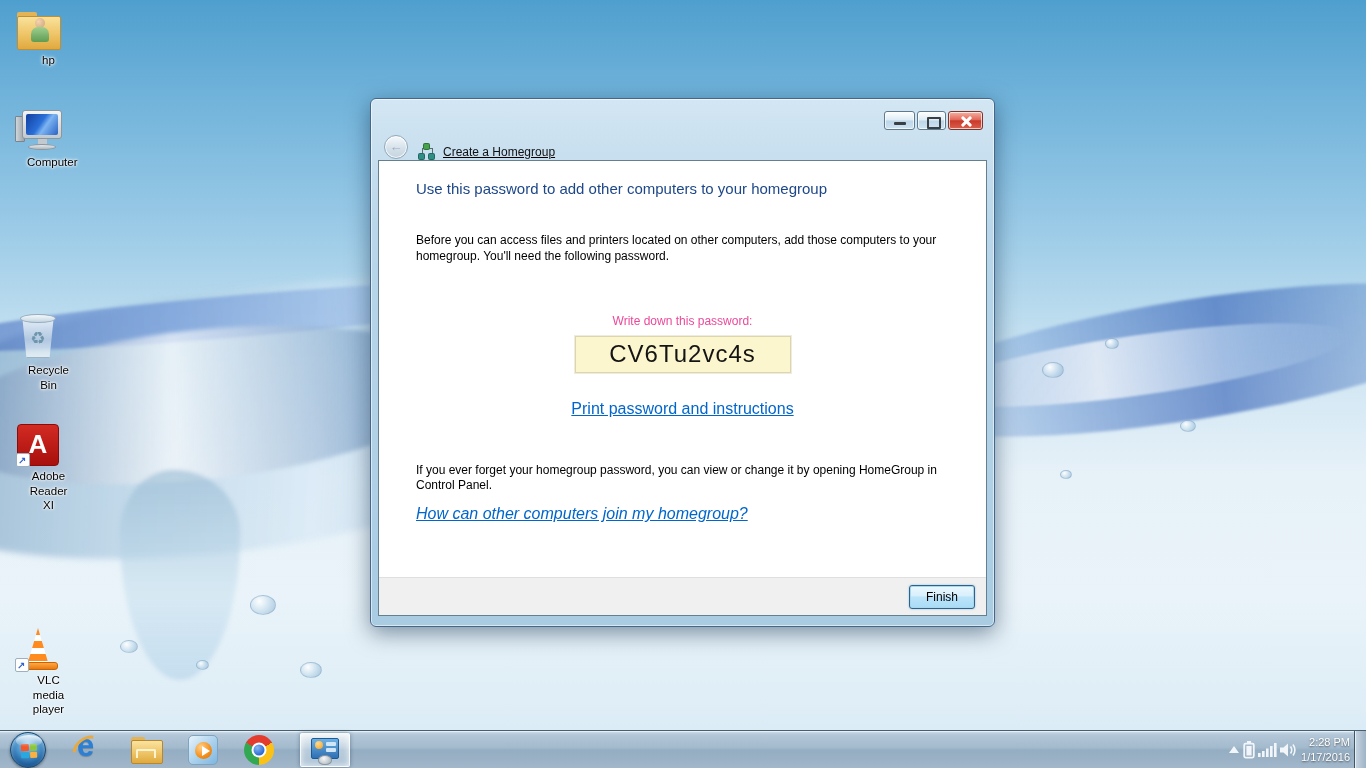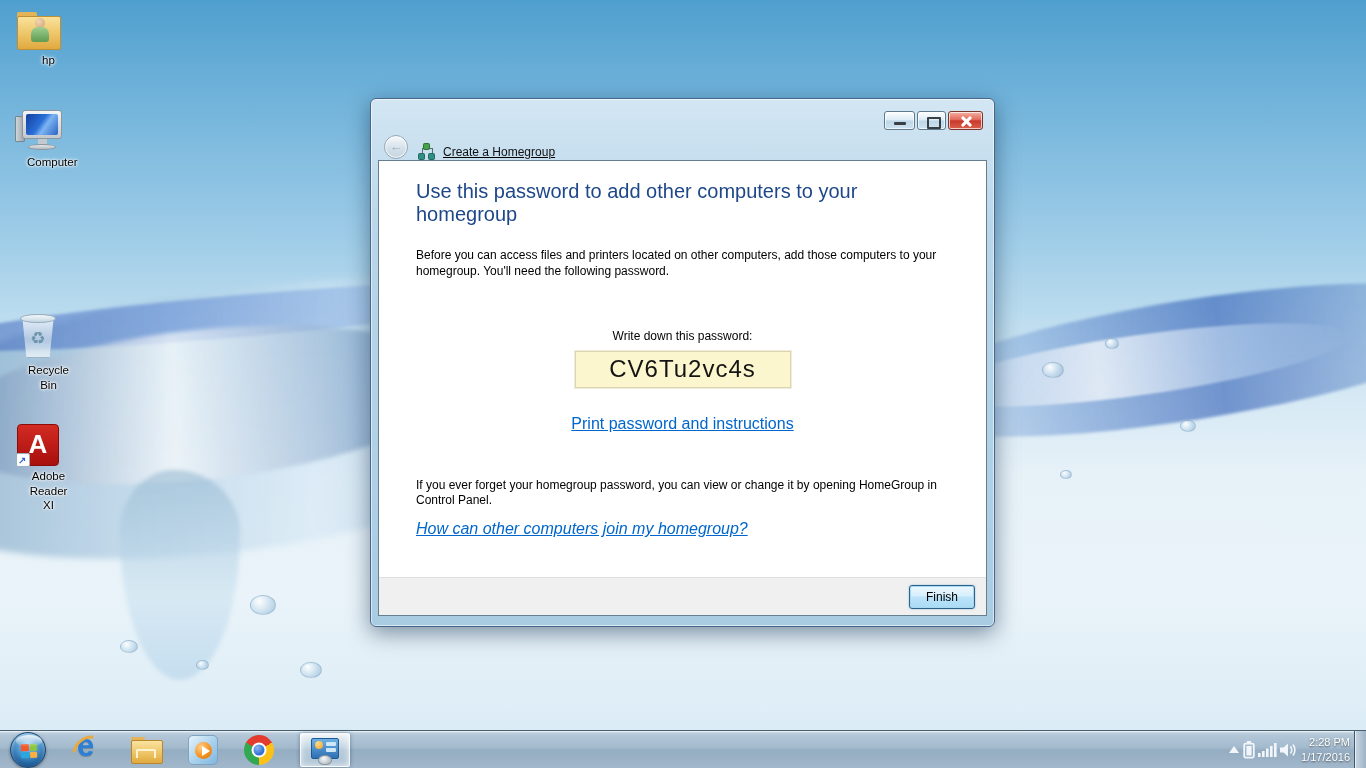--- a/index.html
+++ b/index.html
@@ -141,23 +141,23 @@
   .hg-icon i { position:absolute; width:5px; height:5px; border-radius:1px; }
   .hg-icon i:nth-child(1){ left:5px; top:0; background:#46a24b; box-shadow:0 0 0 1px #2d7333; }
   .hg-icon i:nth-child(2){ left:0; bottom:0; background:#2f8f85; box-shadow:0 0 0 1px #1e6a62; }
   .hg-icon i:nth-child(3){ right:0; bottom:0; background:#2f8f85; box-shadow:0 0 0 1px #1e6a62; }
   .hg-icon::before { content:""; position:absolute; left:3px; top:4px; width:9px; height:6px;
     border-left:1px solid #5a6b6f; border-right:1px solid #5a6b6f; border-top:1px solid #5a6b6f; }
   .win-title { margin-left:9px; font-size:12px; color:#111; }
 
   .win-client { position:absolute; left:7px; right:7px; top:61px; bottom:10px; background:#fff; border:1px solid #64808f; overflow:hidden; }
   .win-body { position:absolute; left:0; right:0; top:0; bottom:38px; padding:19px 37px 0 37px; background:#fff; }
-  .lead { font-size:20px; color:#1d4788; margin-bottom:22px; }
+  .lead { font-size:15px; color:#1d4788; margin-bottom:36px; }
   .para { font-size:12px; color:#000; line-height:1.32; max-width:528px; }
-  .pw-label { margin-top:49px; text-align:center; font-size:12px; color:#000000; }
+  .pw-label { margin-top:49px; text-align:center; font-size:12px; color:#ec4899; }
   .pw-box { width:216px; height:37px; margin:8px auto 0; background:#fbf6cd; border:1px solid #ddd6ac;
     box-shadow:0 0 0 1px #eeece1; display:flex; align-items:center; justify-content:center;
     font-size:24px; color:#141414; letter-spacing:1px; }
   .center-link-row { margin-top:27px; text-align:center; }
   a.lnk { color:#0066cc; font-size:16px; text-decoration:underline; cursor:pointer; }
   .forget { margin-top:45px; }
   .join-row { margin-top:11px;font-style:italic; }
 
   .win-footer { position:absolute; left:0; right:0; bottom:0; height:38px; background:#f0f0f0; border-top:1px solid #dfdfdf;
     display:flex; align-items:center; justify-content:flex-end; padding-right:11px; }
@@ -266,20 +266,28 @@
         <span class="rim"></span>
         <span class="glyph"></span>
     </div>
     <div class="dlabel">Recycle Bin</div>
   </div>
   <div class="dicon" style="top:424px;">
     <div class="art art-adobe">
       <span class="shortcut"></span>
     </div>
     <div class="dlabel">Adobe Reader XI</div>
+  </div>
+  <div class="dicon" style="top:628px;">
+    <div class="art art-vlc">
+      <span class="cone"></span>
+        <span class="vbase"></span>
+      <span class="shortcut"></span>
+    </div>
+    <div class="dlabel">VLC media player</div>
   </div>
 
   <div class="win">
     <div style="position:absolute;left:0;right:0;top:0;height:33px;"></div>
     <div class="win-controls">
       <div class="wbtn wbtn-min"></div>
       <div class="wbtn wbtn-max"></div>
       <div class="wbtn wbtn-close"></div>
     </div>
     <div class="win-navbar">

